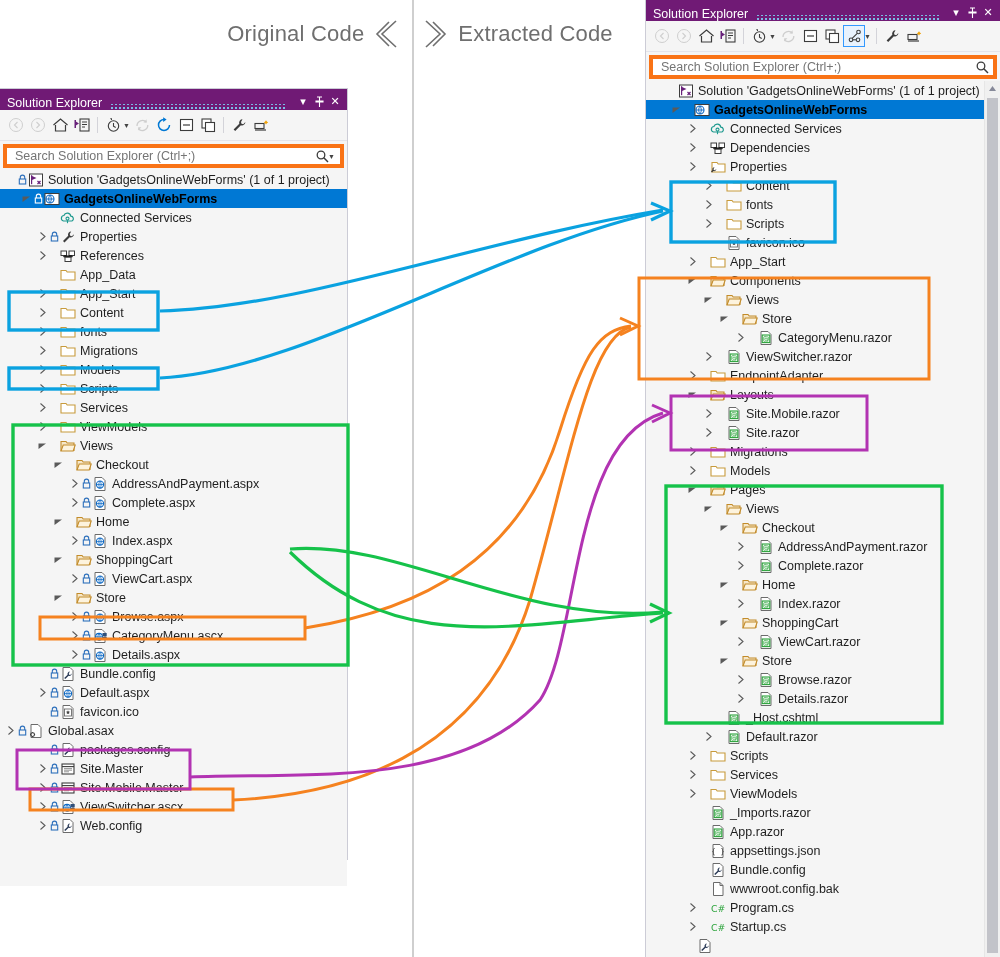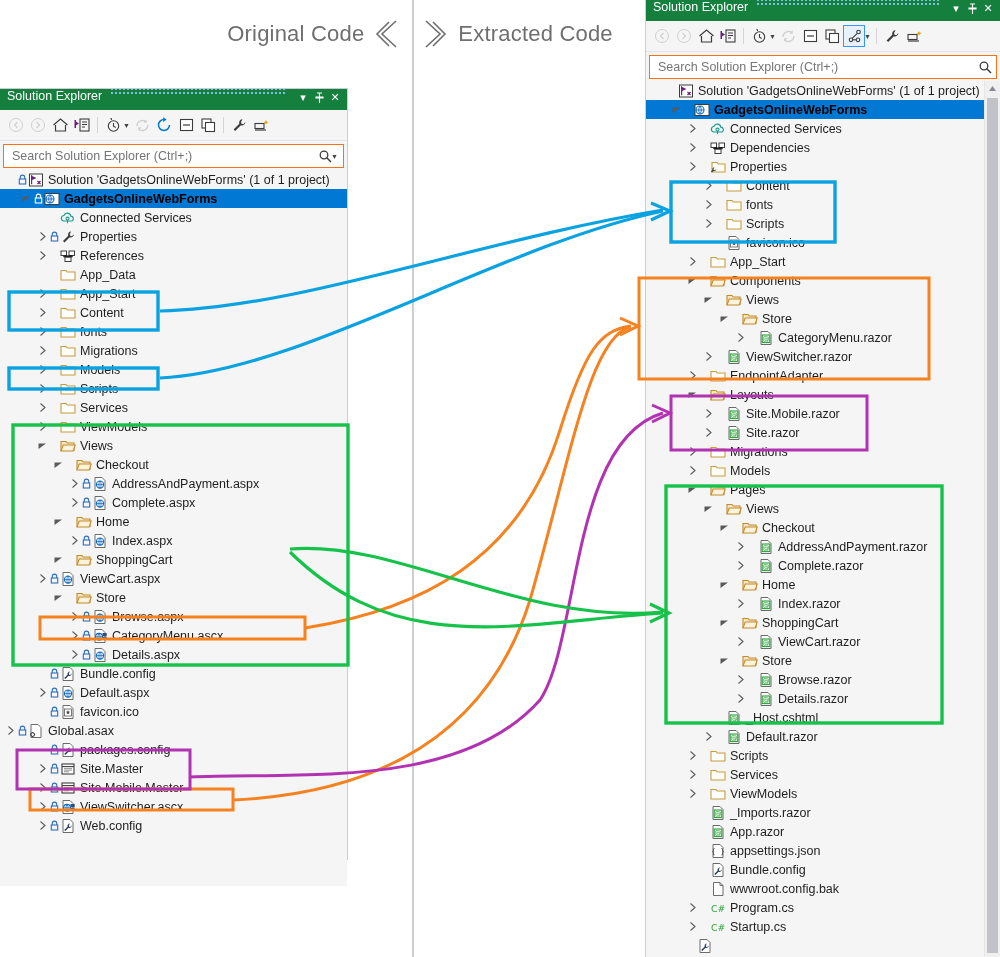--- a/index.html
+++ b/index.html
@@ -10,35 +10,35 @@
   .hdr{position:absolute;top:14px;left:200px;width:440px;height:40px;display:flex;align-items:center;justify-content:center;gap:10px;}
   .hdr-label{font-size:22px;color:#6f6f6f;letter-spacing:.2px;}
   .chev{width:26px;height:34px;}
   .divider{position:absolute;left:412px;top:0;width:2px;height:957px;background:#cfcfcf;}
 
   
   .panel{position:absolute;background:#f5f5f5;border:1px solid #ccccd6;box-sizing:border-box;}
   .panel-left{left:0;top:88px;width:348px;height:772px;border-left:none;}
   .panel-right{left:645px;top:0;width:355px;height:957px;border-top:none;border-right:none;border-bottom:none;}
 
-  .titlebar{height:21px;background:#15803d;display:flex;align-items:flex-start;padding:0 4px 0 7px;color:#fff;}
+  .titlebar{height:21px;background:#701a75;display:flex;align-items:flex-end;padding:0 4px 0 7px;color:#fff;}
   .titlebar .tb-title{font-size:12.5px;white-space:nowrap;}
   .tb-dots{flex:1;height:6px;margin:0 8px;
     background-image:radial-gradient(circle,#7cc3ea 0.8px,transparent 0.9px);
     background-size:4px 4px;background-position:0 2px;opacity:.95;}
   .tb-btn{width:16px;height:17px;display:flex;align-items:center;justify-content:center;font-size:11px;color:#fff;cursor:default;}
 
   .toolbar{height:30px;background:#f5f5f5;display:flex;align-items:center;gap:0px;padding:0 5px;border-bottom:1px solid #e4e4ea;}
   .tbi{width:22px;height:22px;display:flex;align-items:center;justify-content:center;}
   .tbi.dis{opacity:.42;}
   .tbsep{width:1px;height:16px;background:#d3d3d9;margin:0 4px;}
   .tbi.boxed{border:1px solid #3399ff;background:#e8f2fd;box-sizing:border-box;}
   .caret{font-size:7px;color:#444;margin-left:-2px;width:9px;text-align:center;}
 
-  .searchbar{height:24px;background:#fff;border:1px solid #f97316;margin:3px 3px 2px 3px;display:flex;align-items:center;padding:0 4px 0 6px;box-sizing:border-box;}
+  .searchbar{height:24px;background:#fff;border:4px solid #f97316;margin:3px 3px 2px 3px;display:flex;align-items:center;padding:0 4px 0 6px;box-sizing:border-box;}
   .searchbar input{flex:1;border:none;outline:none;font-family:inherit;font-size:12.5px;color:#3c3c3c;background:transparent;}
   .mag{width:14px;height:14px;}
 
   .treewrap{position:relative;overflow:hidden;background:#f5f5f5;}
   .treewrap-left{height:716px;}
   .treewrap-right{height:900px;}
 
   .row{height:19px;display:flex;align-items:center;white-space:nowrap;padding-left:4px;box-sizing:border-box;position:relative;}
   .row.sel{background:#0078d4;color:#000000;font-weight:bold;}
   .row .lbl{margin-left:4px;font-size:12.5px;}
@@ -503,21 +503,21 @@
         </span>
         <span class="lock"></span>
         <span class="ic">
           <svg width="16" height="16" viewBox="0 0 16 16">
             <path d="M1 3.5h5l1.2 1.5H14v7.5H1z" fill="#f6e7c8" stroke="#c28b2a" stroke-width="1.1"></path>
             <path d="M3.2 7h12L13.2 13H1z" fill="#fdf3dd" stroke="#c28b2a" stroke-width="1.1"></path>
           </svg>
         </span>
         <span class="lbl">ShoppingCart</span>
       </div>
-      <div class="row" style="padding-left: 36px;">
+      <div class="row" style="padding-left: 68px;">
         <span class="exp">
           <svg width="11" height="11" viewBox="0 0 11 11">
             <path d="M3.5 1.5 L8 5.5 L3.5 9.5" fill="none" stroke="#5a5a5a" stroke-width="1.1"></path>
           </svg>
         </span>
         <span class="lock">
           <svg width="9" height="11" viewBox="0 0 9 11">
             <path d="M2.3 5V3.3a2.2 2.2 0 0 1 4.4 0V5" fill="none" stroke="#2c6fbb" stroke-width="1.1"></path>
             <rect x="1.3" y="5" width="6.4" height="5" fill="none" stroke="#2c6fbb" stroke-width="1.1"></rect>
           </svg>

